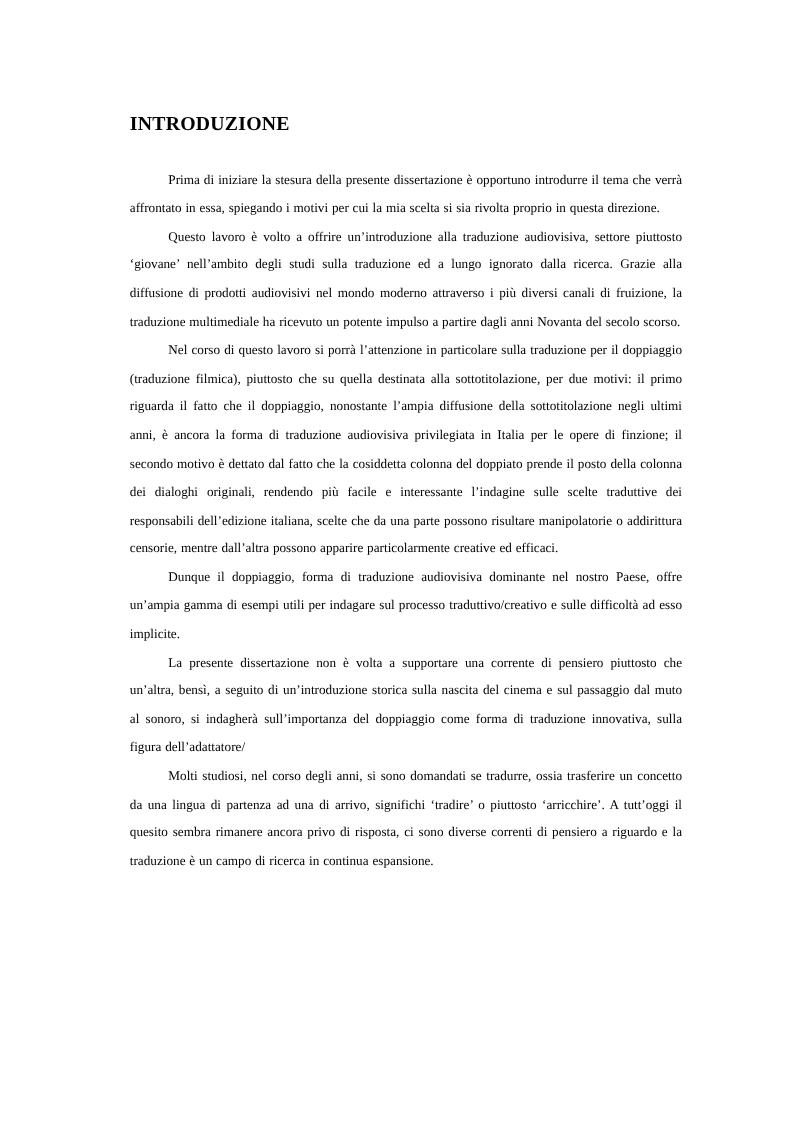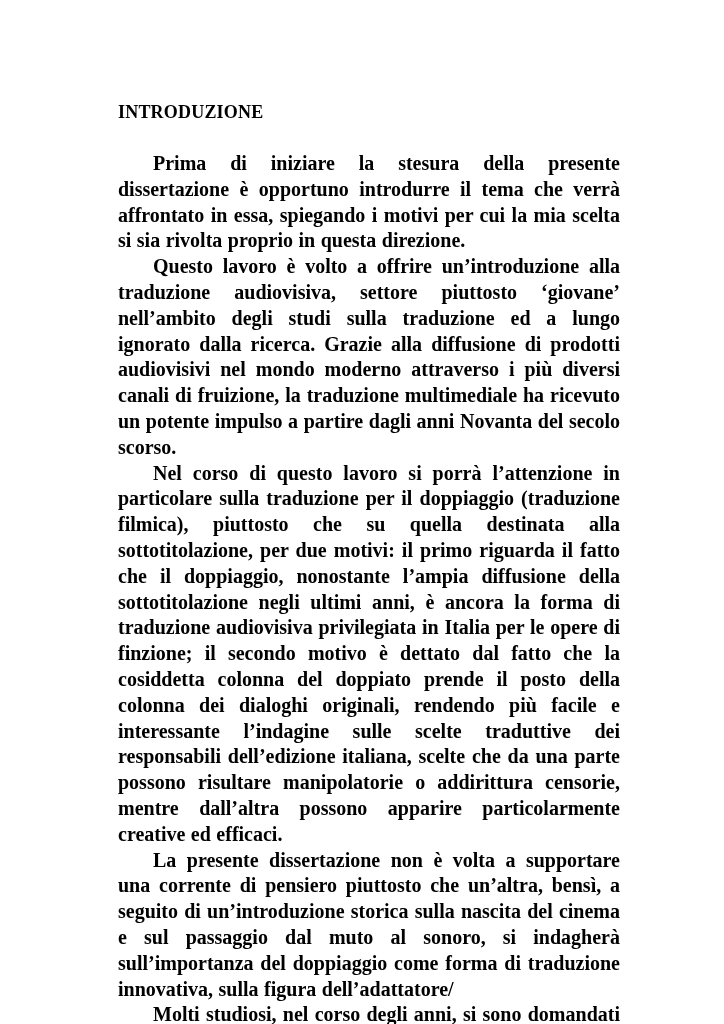--- a/index.html
+++ b/index.html
@@ -24,35 +24,35 @@
     width: 502px;
   }
   .title {
     font-size: 18px;
     font-weight: bold;
     line-height: 28px;
     margin: 0 0 25px 0;
     letter-spacing: 0.2px;
   }
   .para {
-    font-size: 20px;
+    font-size: 12px;
     line-height: 25.8px;
     margin: 0;
     text-indent: 35px;
     text-align: justify;
     text-align-last: left;
     word-spacing: 0.5px;
-    font-weight: bold;
   }
 </style>
 </head>
 <body>
 
 <div class="page">
   <div class="doc">
     <h1 class="title">INTRODUZIONE</h1>
     <p class="para">Prima di iniziare la stesura della presente dissertazione è opportuno introdurre il tema che verrà affrontato in essa, spiegando i motivi per cui la mia scelta si sia rivolta proprio in questa direzione.</p>
     <p class="para">Questo lavoro è volto a offrire un’introduzione alla traduzione audiovisiva, settore piuttosto ‘giovane’ nell’ambito degli studi sulla traduzione ed a lungo ignorato dalla ricerca. Grazie alla diffusione di prodotti audiovisivi nel mondo moderno attraverso i più diversi canali di fruizione, la traduzione multimediale ha ricevuto un potente impulso a partire dagli anni Novanta del secolo scorso.</p>
     <p class="para">Nel corso di questo lavoro si porrà l’attenzione in particolare sulla traduzione per il doppiaggio (traduzione filmica), piuttosto che su quella destinata alla sottotitolazione, per due motivi: il primo riguarda il fatto che il doppiaggio, nonostante l’ampia diffusione della sottotitolazione negli ultimi anni, è ancora la forma di traduzione audiovisiva privilegiata in Italia per le opere di finzione; il secondo motivo è dettato dal fatto che la cosiddetta colonna del doppiato prende il posto della colonna dei dialoghi originali, rendendo più facile e interessante l’indagine sulle scelte traduttive dei responsabili dell’edizione italiana, scelte che da una parte possono risultare manipolatorie o addirittura censorie, mentre dall’altra possono apparire particolarmente creative ed efficaci.</p>
+    <p class="para">Dunque il doppiaggio, forma di traduzione audiovisiva dominante nel nostro Paese, offre un’ampia gamma di esempi utili per indagare sul processo traduttivo/creativo e sulle difficoltà ad esso implicite.</p>
     <p class="para">La presente dissertazione non è volta a supportare una corrente di pensiero piuttosto che un’altra, bensì, a seguito di un’introduzione storica sulla nascita del cinema e sul passaggio dal muto al sonoro, si indagherà sull’importanza del doppiaggio come forma di traduzione innovativa, sulla figura dell’adattatore/</p>
     <p class="para">Molti studiosi, nel corso degli anni, si sono domandati se tradurre, ossia trasferire un concetto da una lingua di partenza ad una di arrivo, significhi ‘tradire’ o piuttosto ‘arricchire’. A tutt’oggi il quesito sembra rimanere ancora privo di risposta, ci sono diverse correnti di pensiero a riguardo e la traduzione è un campo di ricerca in continua espansione.</p>
   </div>
 </div>
 
 </body></html>

